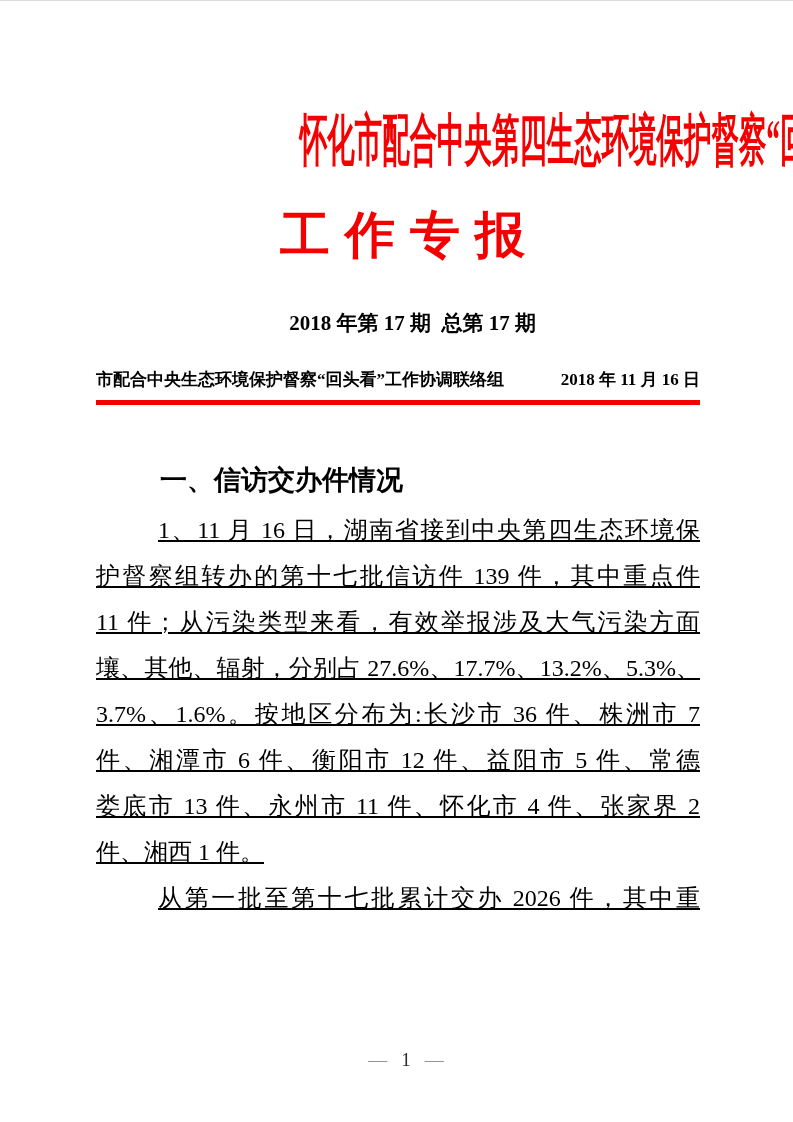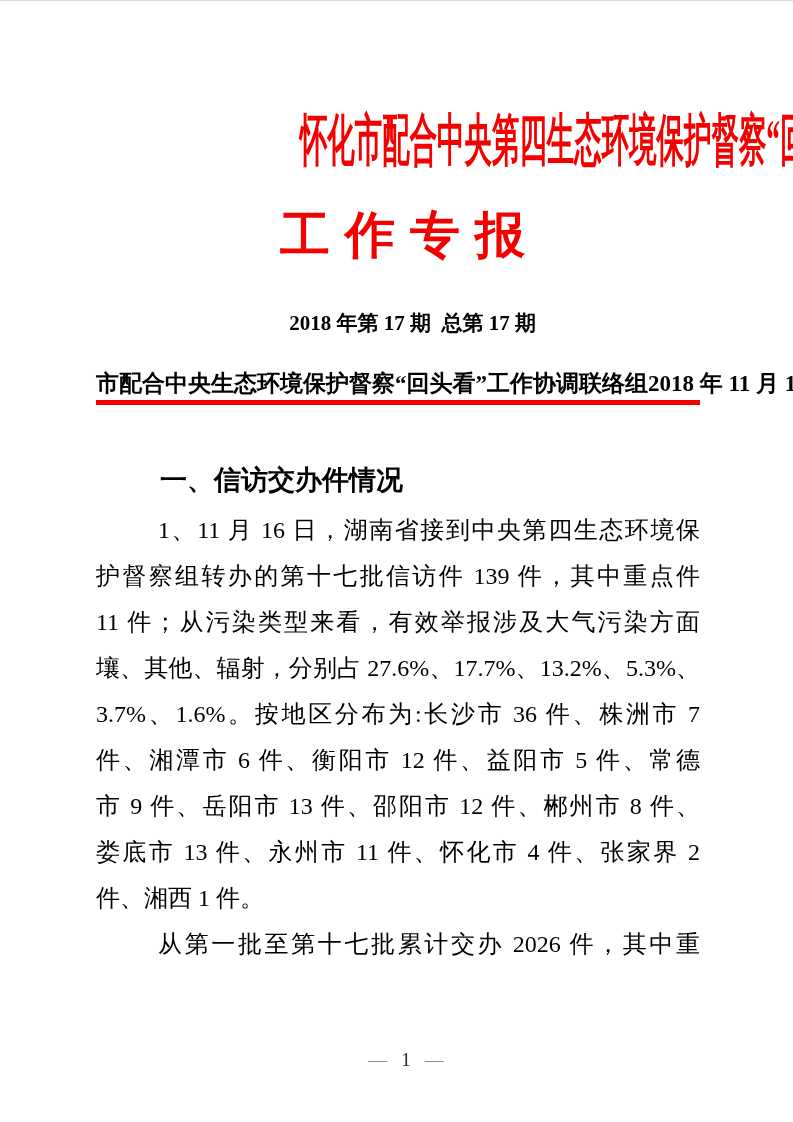--- a/index.html
+++ b/index.html
@@ -65,21 +65,21 @@
 
   
   .masthead-row {
     position: absolute;
     top: 367px;
     left: 96px;
     width: 604px;
     display: flex;
     justify-content: space-between;
     align-items: baseline;
-    font-size: 23px;
+    font-size: 17px;
     font-weight: bold;
     white-space: nowrap;
   }
   .red-rule {
     position: absolute;
     top: 399px;
     left: 96px;
     width: 604px;
     height: 5px;
     background: #f40000;
@@ -103,20 +103,21 @@
     left: 96px;
     width: 604px;
     font-size: 24px;
   }
   .bline {
     height: 46px;
     line-height: 46px;
     text-align: justify;
     text-align-last: justify;
     overflow: hidden;
+    text-decoration: underline;
   }
   .bline.first {
     text-indent: 62px;
   }
   .bline.para-end {
     text-align-last: left;
   }
 
   
   .footer {
@@ -153,21 +154,20 @@
 
   <div class="section-heading">一、信访交办件情况</div>
 
   <div class="body-block">
     <div class="bline first">1、11 月 16 日，湖南省接到中央第四生态环境保</div>
     <div class="bline">护督察组转办的第十七批信访件 139 件，其中重点件</div>
     <div class="bline">11 件；从污染类型来看，有效举报涉及大气污染方面</div>
     <div class="bline">壤、其他、辐射，分别占 27.6%、17.7%、13.2%、5.3%、</div>
     <div class="bline">3.7%、1.6%。按地区分布为:长沙市 36 件、株洲市 7</div>
     <div class="bline">件、湘潭市 6 件、衡阳市 12 件、益阳市 5 件、常德</div>
-    <div class="bline">市 9 件、岳阳市 13 件、邵阳市 12 件、郴州市 8 件、</div>
     <div class="bline">娄底市 13 件、永州市 11 件、怀化市 4 件、张家界 2</div>
     <div class="bline para-end">件、湘西 1 件。</div>
     <div class="bline first">从第一批至第十七批累计交办 2026 件，其中重</div>
   </div>
 
   <div class="footer">
     <span class="dash">—</span><span class="num">1</span><span class="dash">—</span>
   </div>
 
 </div>

